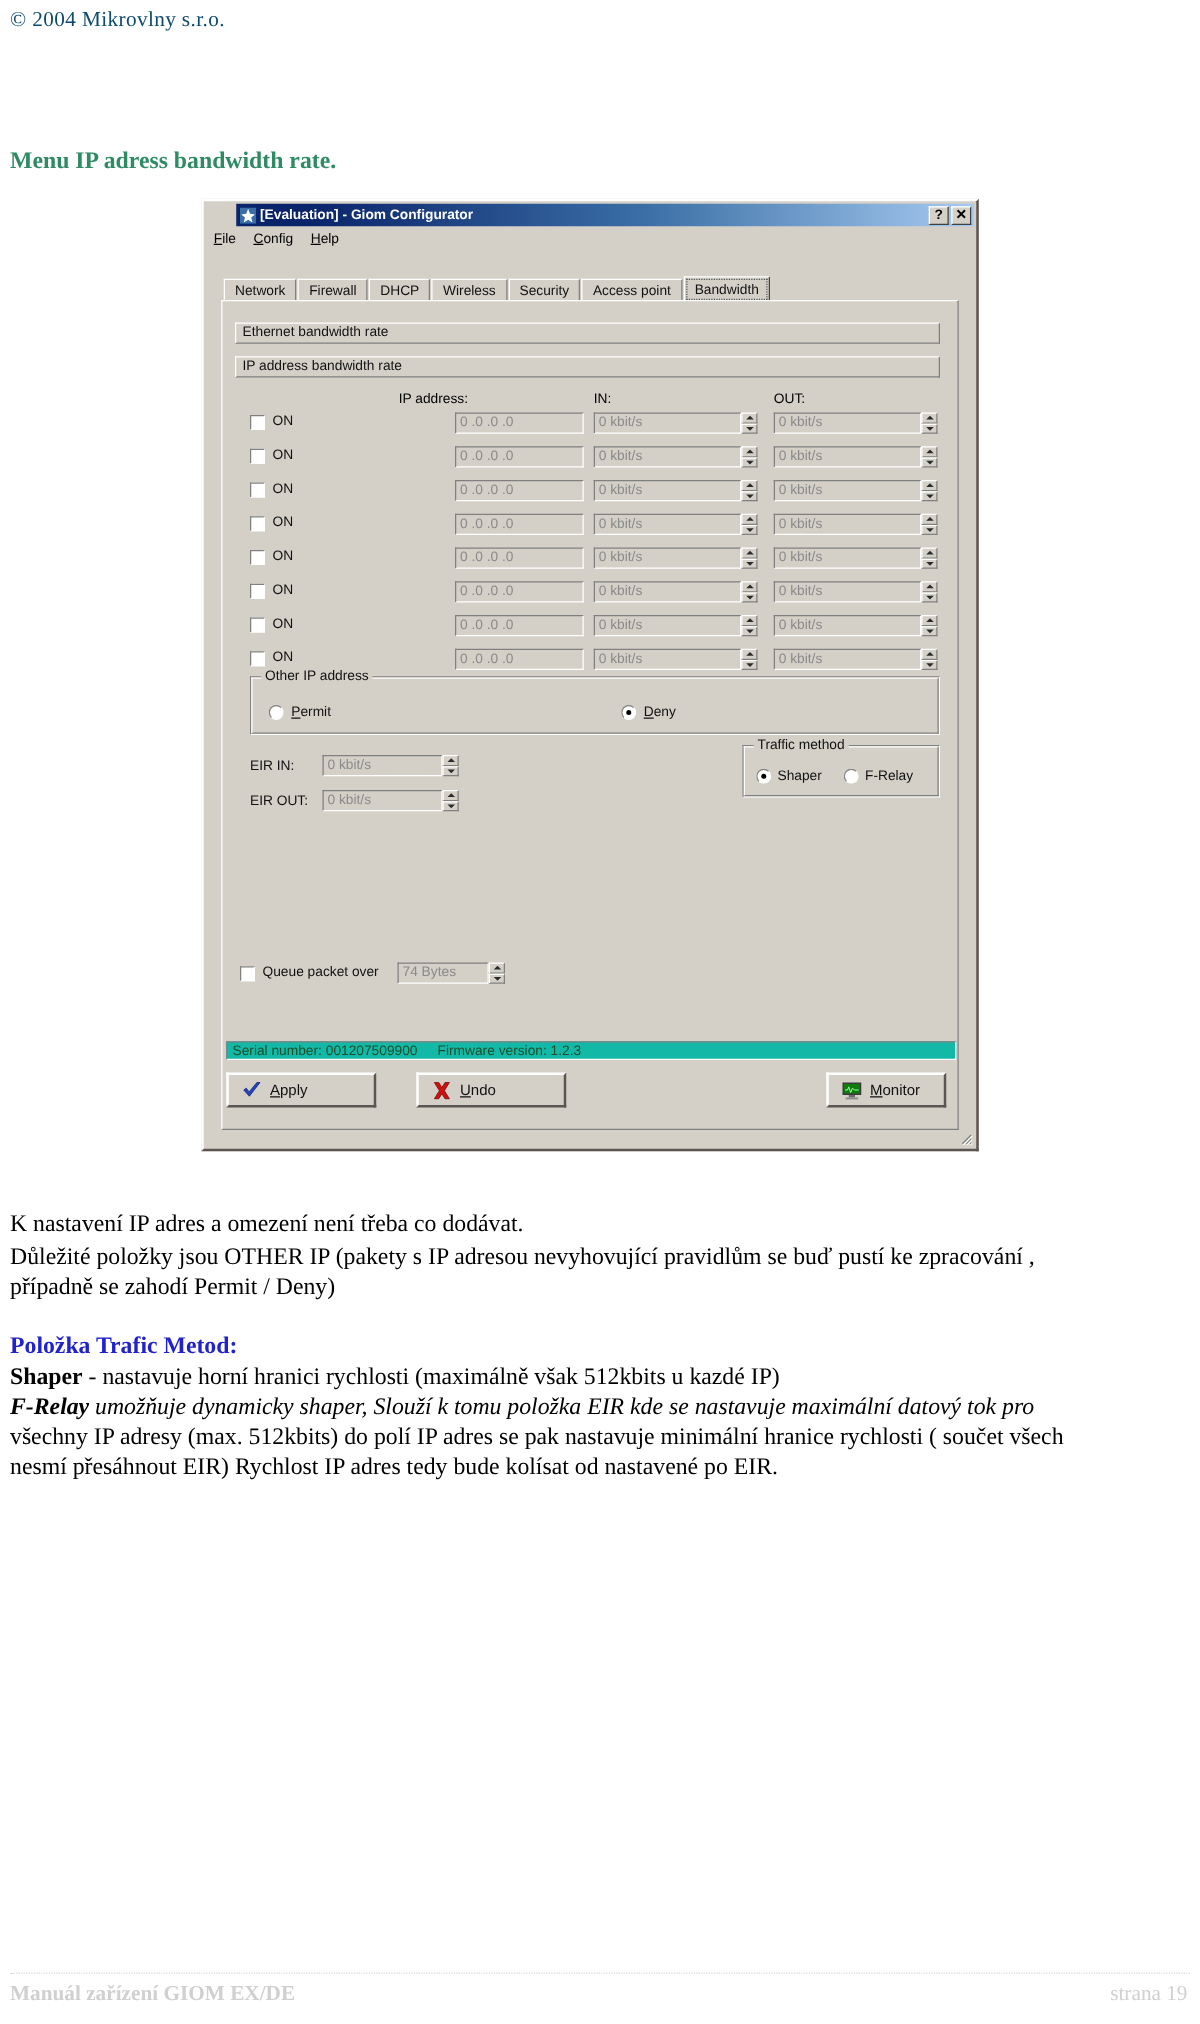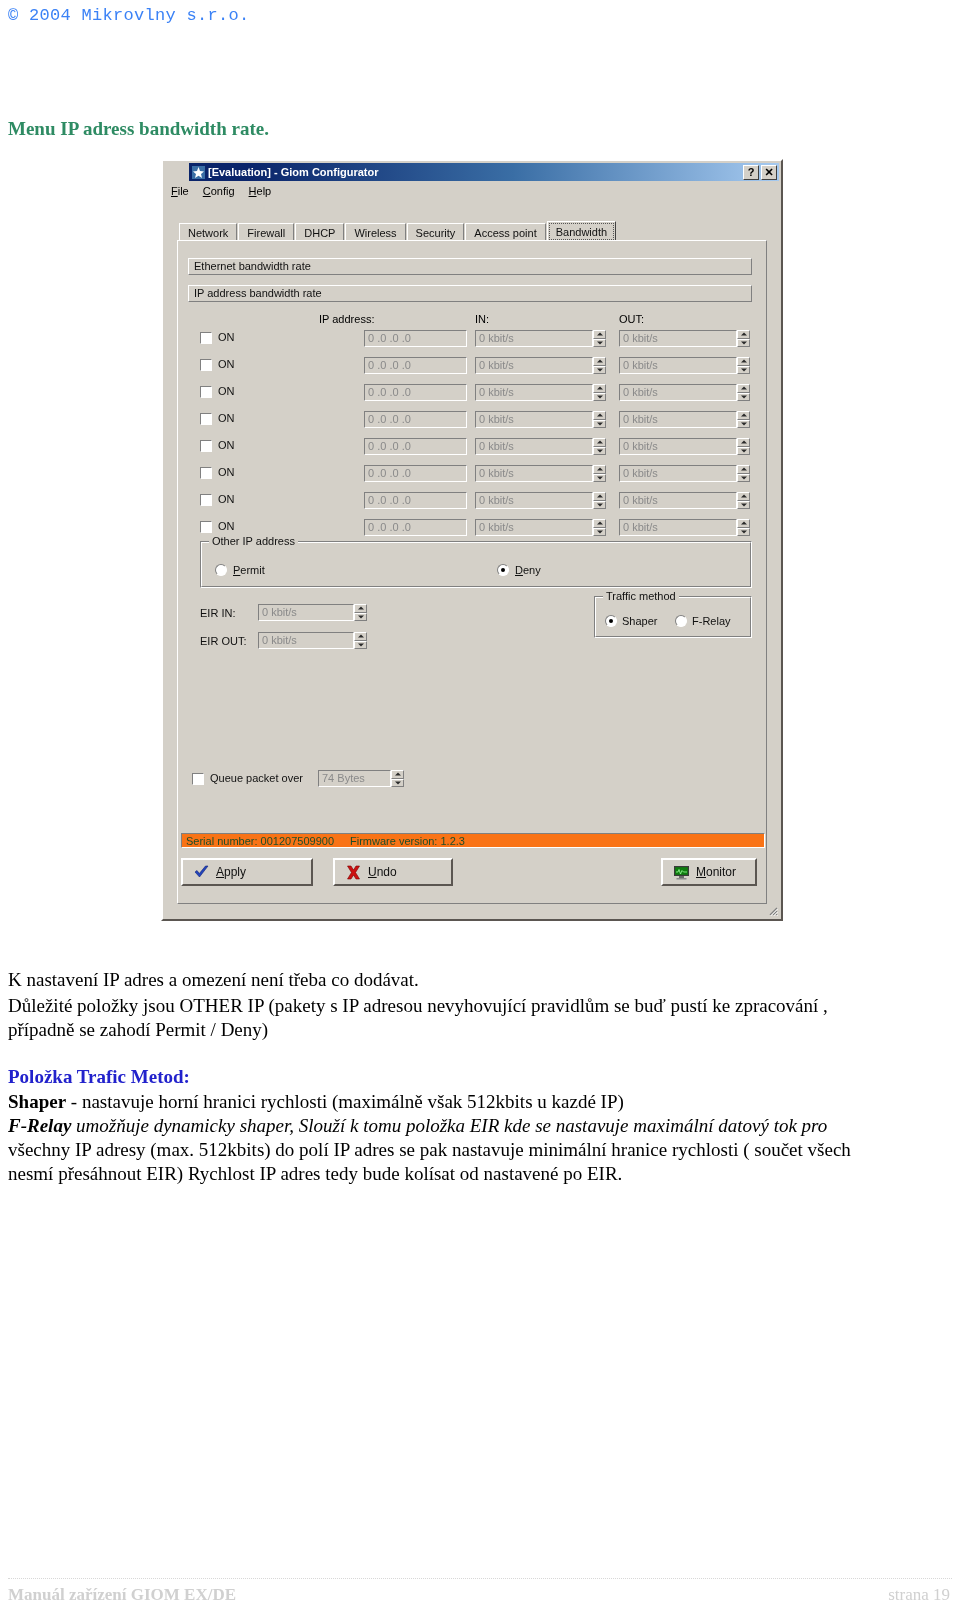--- a/index.html
+++ b/index.html
@@ -13,23 +13,23 @@
     position: relative;
     font-family: "Liberation Serif", serif;
     color: #000;
     overflow: hidden;
   }
 
   
   .page-copyright {
     position: absolute;
     left: 8px; top: 6px;
-    font-family: Liberation Mono, monospace;
+    font-family: Liberation Serif, serif;
     font-size: 17px;
-    color: #3b82f6;
+    color: #0c4a6e;
     letter-spacing: .3px;
   }
   .page-footer-rule {
     position: absolute;
     left: 8px; top: 1578px;
     width: 944px; height: 0;
     border-top: 1px dotted #d8d8d8;
   }
   .page-footer-left {
     position: absolute;
@@ -319,21 +319,21 @@
   .plain-label {
     position: absolute;
     font-size: 11px;
   }
 
   
   .statusbar {
     position: absolute;
     left: 18px; top: 672px;
     width: 584px; height: 15px;
-    background: #f97316;
+    background: #14b8a6;
     border-top: 1px solid #808080;
     border-left: 1px solid #808080;
     border-right: 1px solid #ffffff;
     border-bottom: 1px solid #ffffff;
     box-sizing: border-box;
     font-size: 11px;
     line-height: 15px;
     color: #1d4d29;
     padding-left: 4px;
     white-space: nowrap;
@@ -595,21 +595,21 @@
     <span class="spin" style="left:213px; top:529px;">
         <div class="up"></div>
         <div class="down"></div>
       </span>
   </div>
 
   <div class="statusbar">
     <span>Serial number: 001207509900</span><span>Firmware version:  1.2.3</span>
   </div>
 
-  <div class="bigbtn" style="left:18px; top:697px; width:132px;">
+  <div class="bigbtn" style="left:18px; top:697px; width:120px;">
     <span class="bicon">
       <svg width="17" height="17" viewBox="0 0 17 17">
           <path d="M2 8 L6.5 13 L15 2 L12.5 2 L6.3 9.5 L4 6.5 Z" fill="#2244bb" stroke="#11227a" stroke-width="0.6"></path>
         </svg>
     </span>
     <span><u>A</u>pply</span>
   </div>
   <div class="bigbtn" style="left:170px; top:697px; width:120px;">
     <span class="bicon">
       <svg width="17" height="17" viewBox="0 0 17 17">

